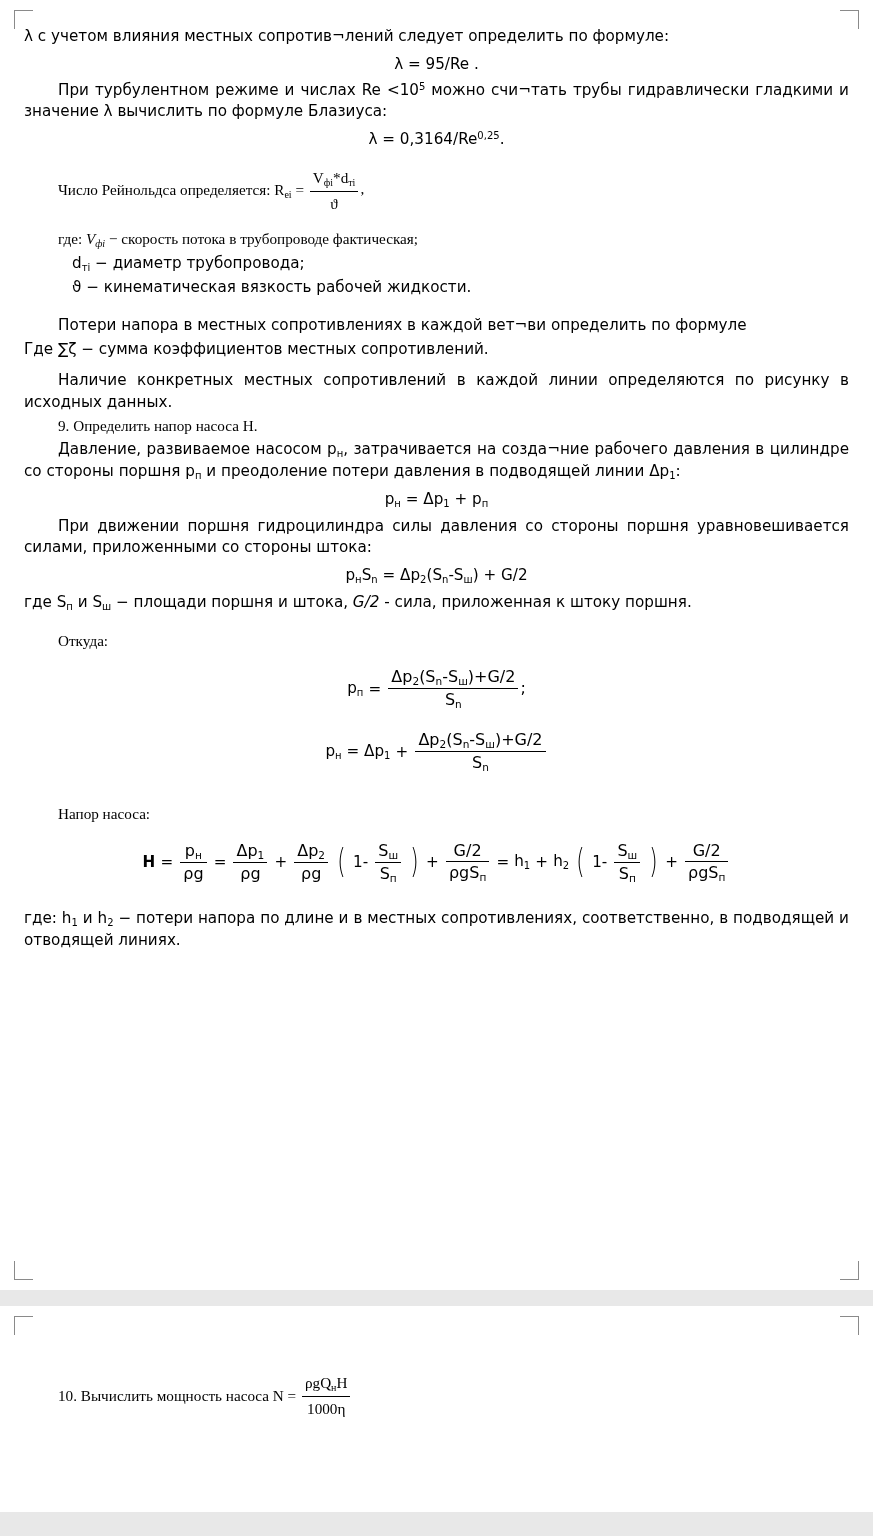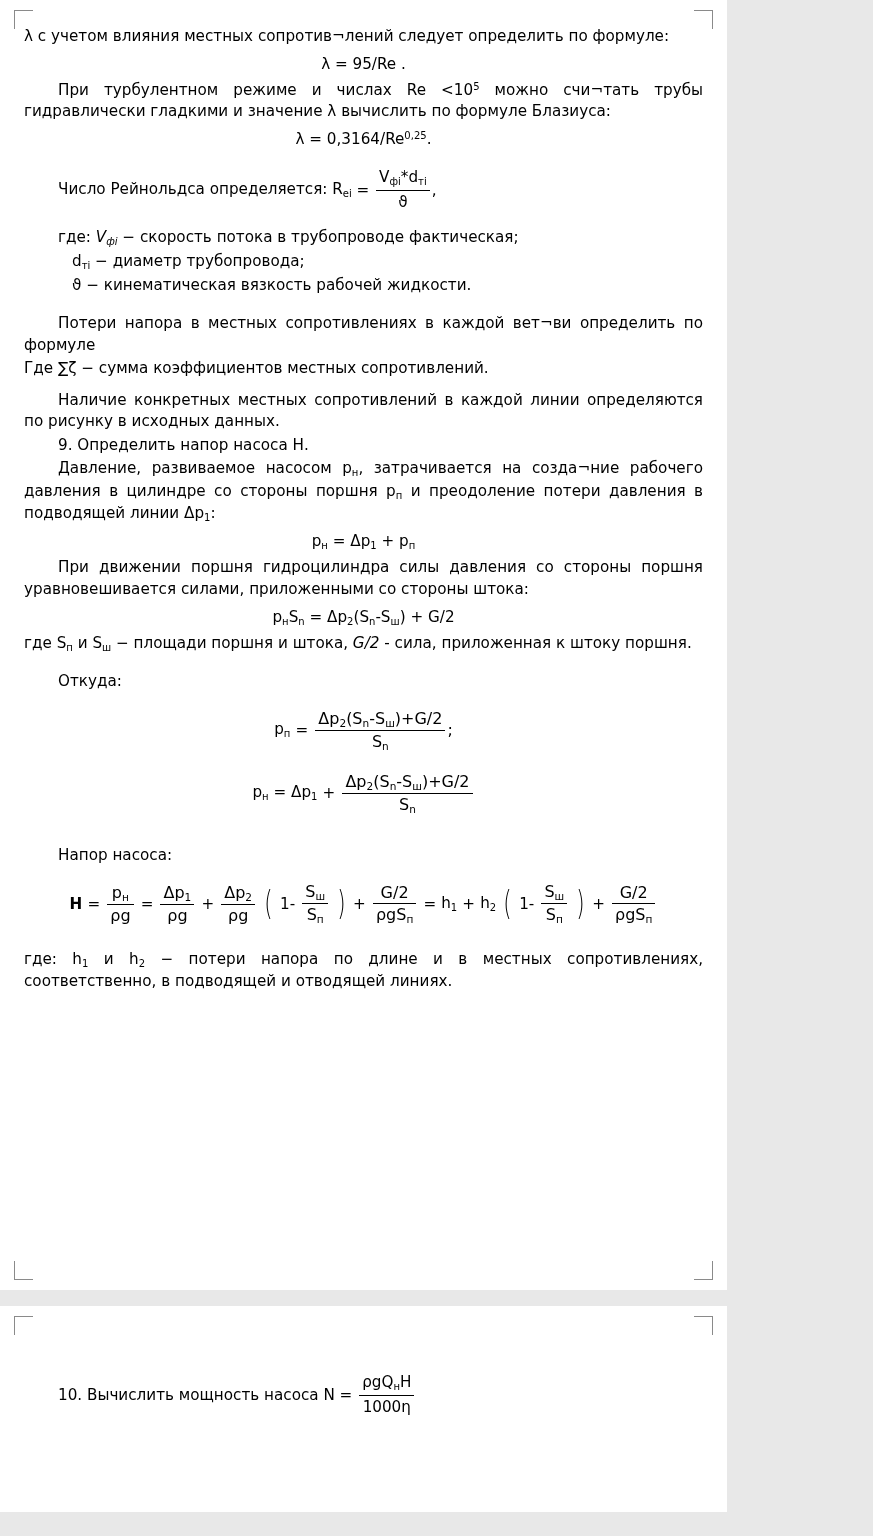--- a/index.html
+++ b/index.html
@@ -7,21 +7,21 @@
     padding: 0;
     background: #e8e8e8;
   }
   body {
     width: 873px;
     font-family: "DejaVu Sans", "Liberation Sans", sans-serif;
   }
   .page {
     position: relative;
     background: #ffffff;
-    width: 727px;
+    width: 873px;
     box-sizing: border-box;
   }
   .page-1 {
     padding: 26px 24px 40px 24px;
     min-height: 1290px;
   }
   .page-2 {
     padding: 40px 20px 40px 24px;
     min-height: 206px;
   }
@@ -45,21 +45,21 @@
     margin: 0 0 2px 0;
     font-size: 15.2px;
     line-height: 1.42;
     color: #000;
   }
   p.just {
     text-align: justify;
     text-align-last: left;
   }
   p.ind { text-indent: 34px; }
-  p.ind2 { padding-left: 34px; }
+  p.ind2 { padding-left: 34px; font-family: Liberation Serif, serif; }
   p.ind3 { padding-left: 48px; }
   .ctr {
     text-align: center;
     margin: 7px 0 7px 0;
     font-size: 15.2px;
   }
   .eq {
     display: inline-block;
     vertical-align: middle;
     font-size: 15.2px;

